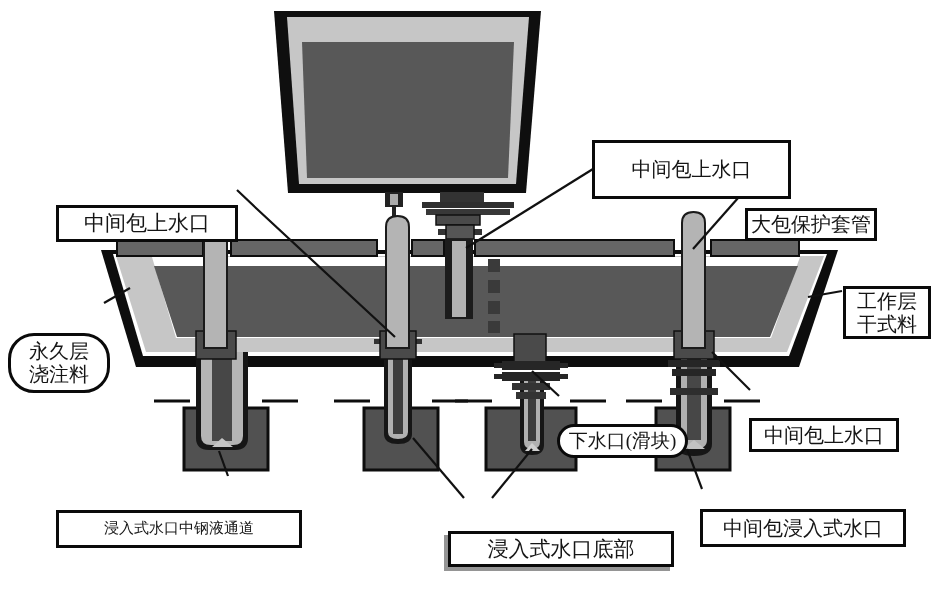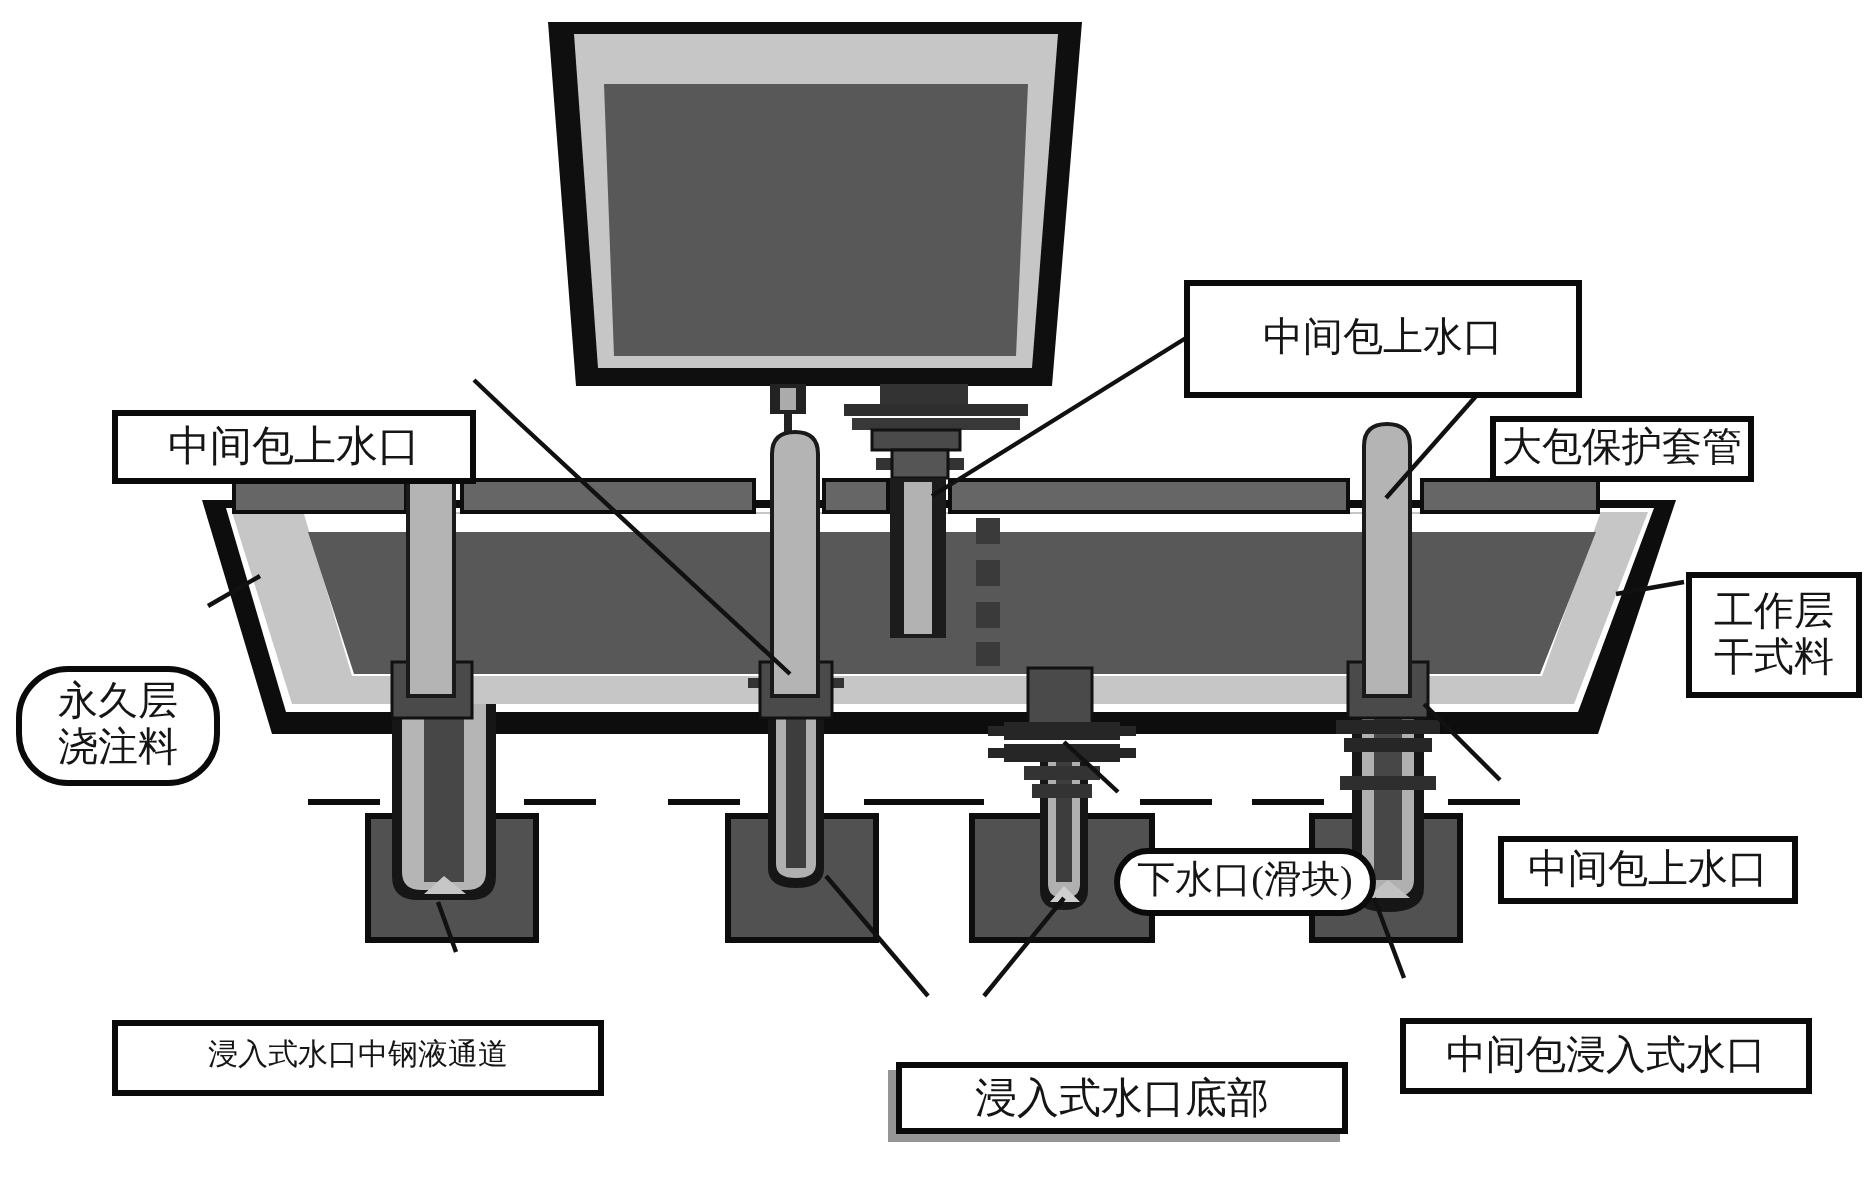--- a/index.html
+++ b/index.html
@@ -10,21 +10,21 @@
   .art{position:absolute;left:0;top:0;}
   .label{
     position:absolute;background:#ffffff;border:3px solid #0a0a0a;
     display:flex;flex-direction:column;align-items:center;justify-content:center;
     color:#151515;text-align:center;line-height:1.15;box-sizing:border-box;
     padding:1px 5px;white-space:nowrap;z-index:5;margin-top:33px;
   }
   .b1{left:592px;top:107px;width:199px;height:59px;font-size:20px;}
   .b2{left:56px;top:172px;width:182px;height:37px;font-size:21px;}
   .b3{left:745px;top:175px;width:132px;height:33px;font-size:20px;}
-  .b4{left:843px;top:253px;width:88px;height:63px;font-size:20px;}
+  .b4{left:843px;top:253px;width:88px;height:53px;font-size:20px;}
   .b5{left:8px;top:300px;width:102px;height:60px;font-size:20px;border-radius:26px;}
   .b6{left:557px;top:391px;width:131px;height:34px;font-size:19px;border-radius:17px;}
   .b7{left:749px;top:385px;width:150px;height:34px;font-size:20px;}
   .b8{left:56px;top:477px;width:246px;height:38px;font-size:15px;}
   .b9{left:448px;top:498px;width:226px;height:36px;font-size:21px;box-shadow:-4px 4px 0 rgba(20,20,20,0.45);}
   .b10{left:700px;top:476px;width:206px;height:38px;font-size:20px;}
 </style>
 </head>
 <body>
 

